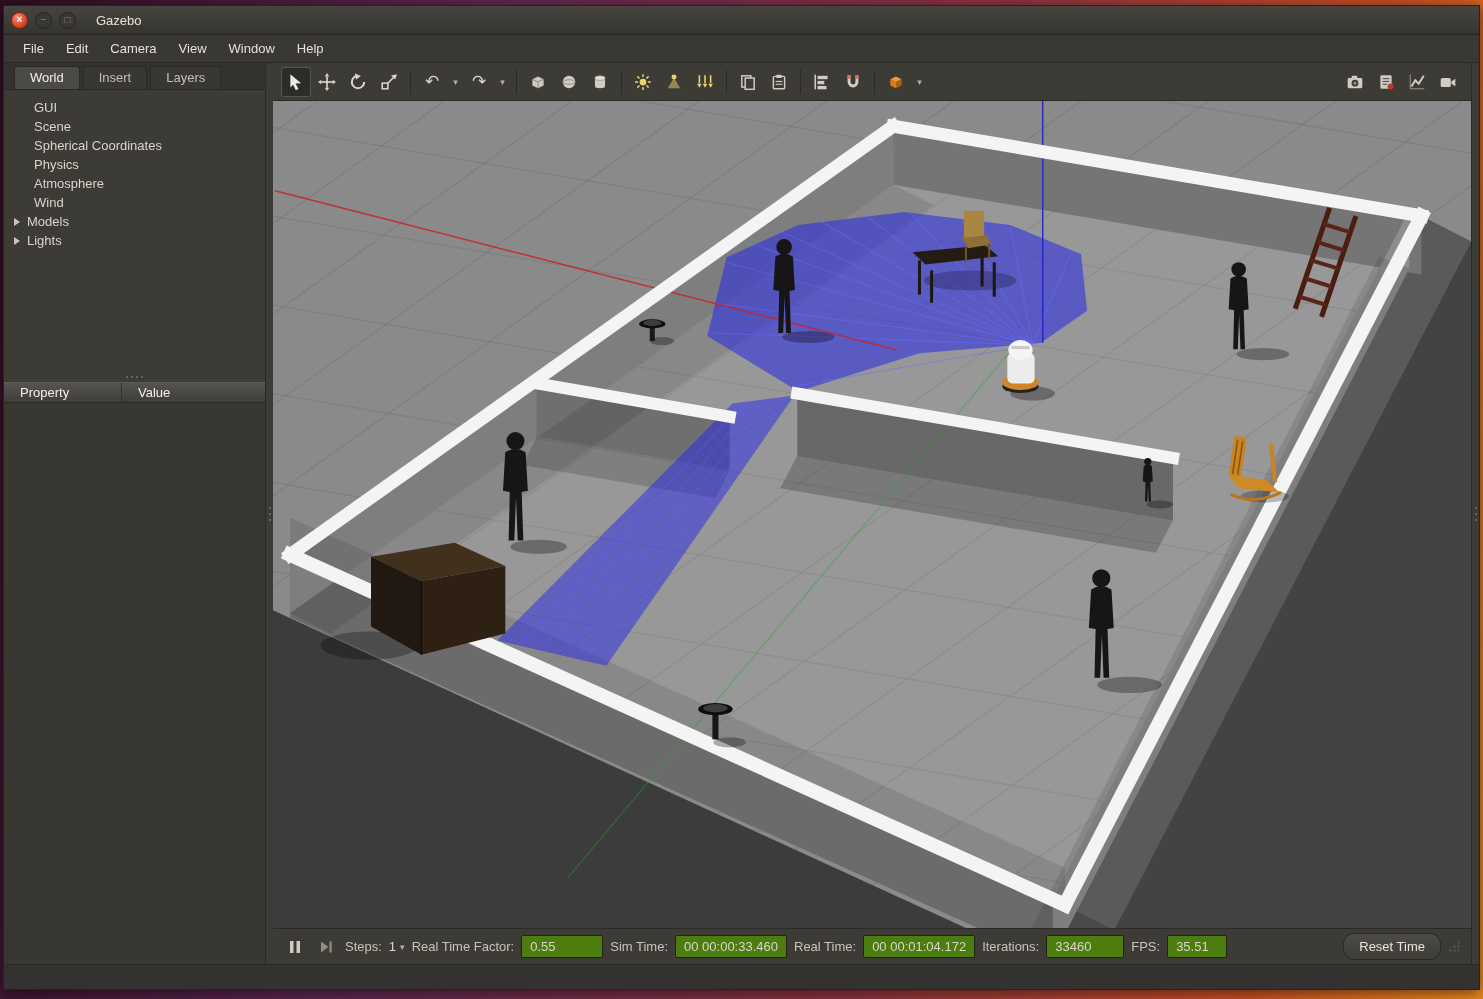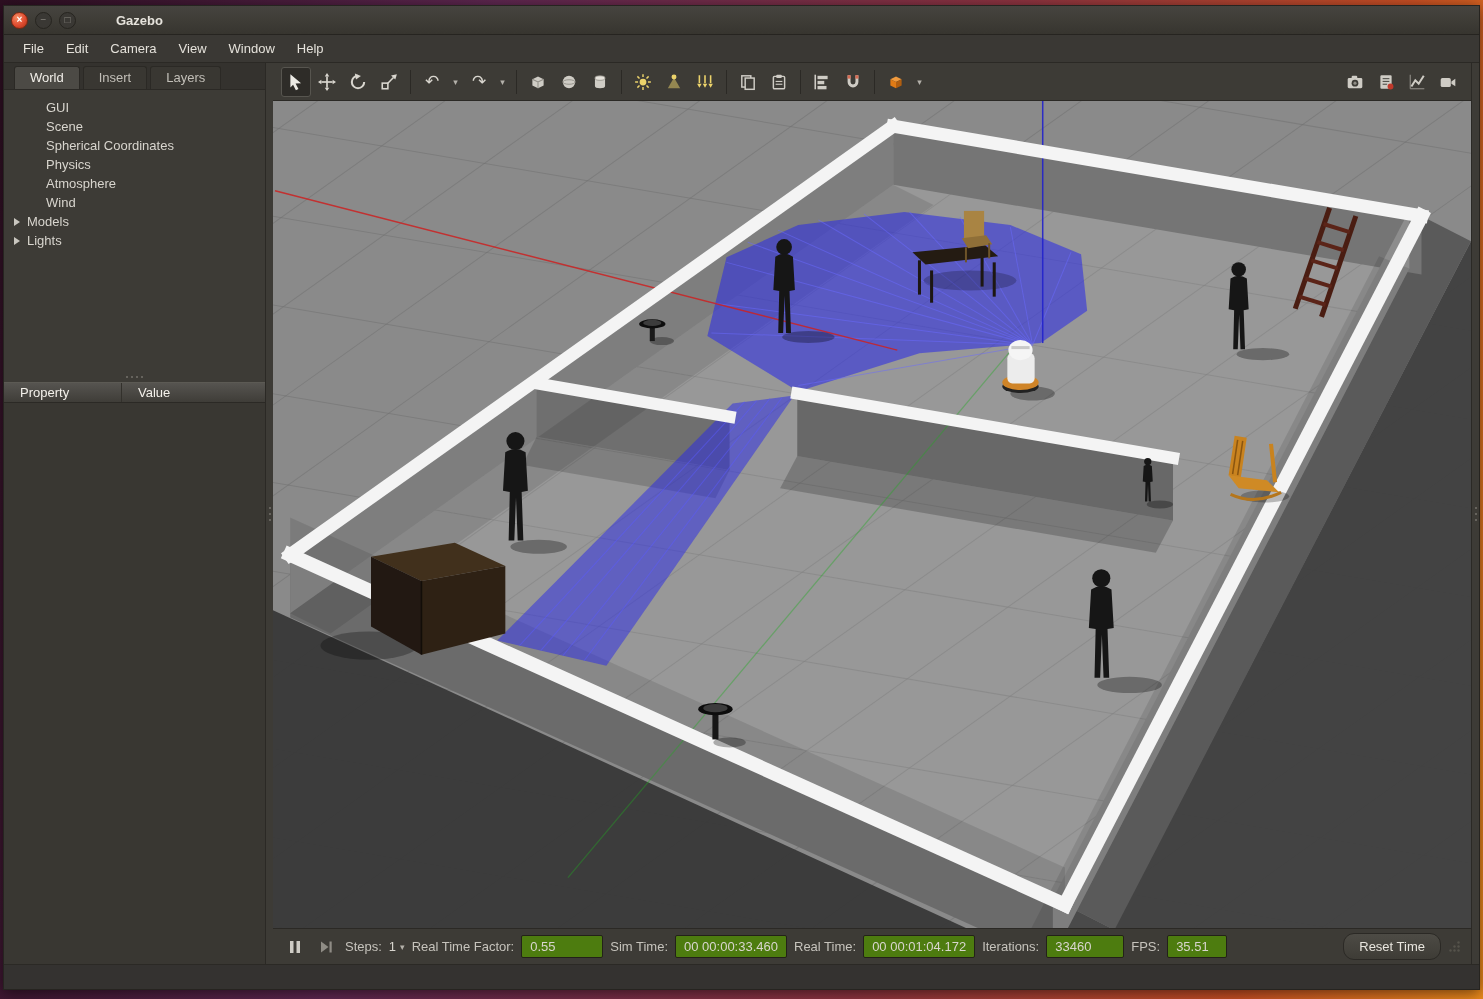--- a/index.html
+++ b/index.html
@@ -4,32 +4,32 @@
 <style>
   *{margin:0;padding:0;box-sizing:border-box;font-family:"Liberation Sans","DejaVu Sans",sans-serif}
   html,body{width:1483px;height:999px;overflow:hidden}
   body{background:linear-gradient(100deg,#2e0f22 0%,#5e2750 30%,#8e3440 62%,#c84f24 85%,#ec8b1c 100%);position:relative}
   .window{position:absolute;left:3px;top:5px;width:1477px;height:985px;background:#3a3834;border:1px solid #262420;display:flex;flex-direction:column;box-shadow:0 3px 14px rgba(0,0,0,.55)}
   
   .titlebar{height:29px;flex:0 0 auto;background:linear-gradient(#46443f,#37352f);border-bottom:1px solid #262420;display:flex;align-items:center}
   .wbtn{width:17px;height:17px;border-radius:50%;margin-left:7px;display:flex;align-items:center;justify-content:center;font-size:10px;line-height:1;cursor:default}
   .wbtn.close{background:radial-gradient(circle at 35% 30%,#f58c62,#df4b30 55%,#a23316);border:1px solid #7e2810;color:#fff;font-weight:bold}
   .wbtn.plain{background:#3a3834;border:1px solid #26241f;color:#8a8780}
-  .title{color:#e6e3dc;font-weight:bold;font-size:13px;margin-left:40px}
+  .title{color:#e6e3dc;font-weight:normal;font-size:13px;margin-left:20px}
   
   .menubar{height:28px;flex:0 0 auto;background:#3a3834;border-bottom:1px solid #2b2925;display:flex;align-items:center;padding-left:8px}
   .menu-item{color:#e4e1da;font-size:13px;padding:4px 11px;cursor:default}
   
   .content{flex:1 1 auto;display:flex;min-height:0}
   .side{width:262px;flex:0 0 auto;background:#3d3b36;border-right:1px solid #2b2925;display:flex;flex-direction:column}
   .tabs{display:flex;height:27px;flex:0 0 auto;padding:3px 6px 0 10px;gap:3px;background:#34322e;border-bottom:1px solid #2b2925}
   .tab{padding:3px 15px 2px;font-size:13px;color:#c2bfb8;background:#393732;border:1px solid #2b2925;border-bottom:none;border-radius:3px 3px 0 0;cursor:default}
   .tab.active{background:#4c4a45;color:#f2efe9}
   .tree{flex:0 0 auto;padding:8px 0 2px;font-size:13px;color:#d8d5ce}
-  .tree-item{height:19px;line-height:19px;padding-left:42px;cursor:default;white-space:nowrap}
+  .tree-item{height:19px;line-height:19px;padding-left:30px;cursor:default;white-space:nowrap}
   .tree-item.expandable{padding-left:10px;display:flex;align-items:center}
   .tri{display:inline-block;width:0;height:0;border-left:6px solid #c9c6bf;border-top:4px solid transparent;border-bottom:4px solid transparent;margin-right:7px}
   .mid-spacer{height:120px;flex:0 0 auto}
   .hsplit{height:10px;flex:0 0 auto;display:flex;align-items:center;justify-content:center;gap:3px}
   .dot{width:2px;height:2px;border-radius:50%;background:#75726b}
   .prop-head{display:flex;height:21px;flex:0 0 auto;background:linear-gradient(#565450,#3f3d38);border-top:1px solid #5c5a54;border-bottom:1px solid #2b2925;color:#f4f1eb;font-weight:normal;font-size:13px}
   .ph-cell{padding:2px 0 0 16px}
   .ph-cell.first{width:118px;border-right:1px solid #33312c}
   .prop-body{flex:1 1 auto;background:#393732}
   .vsplit{width:7px;flex:0 0 auto;background:#3d3b36;display:flex;flex-direction:column;align-items:center;justify-content:center;gap:4px;cursor:col-resize}

